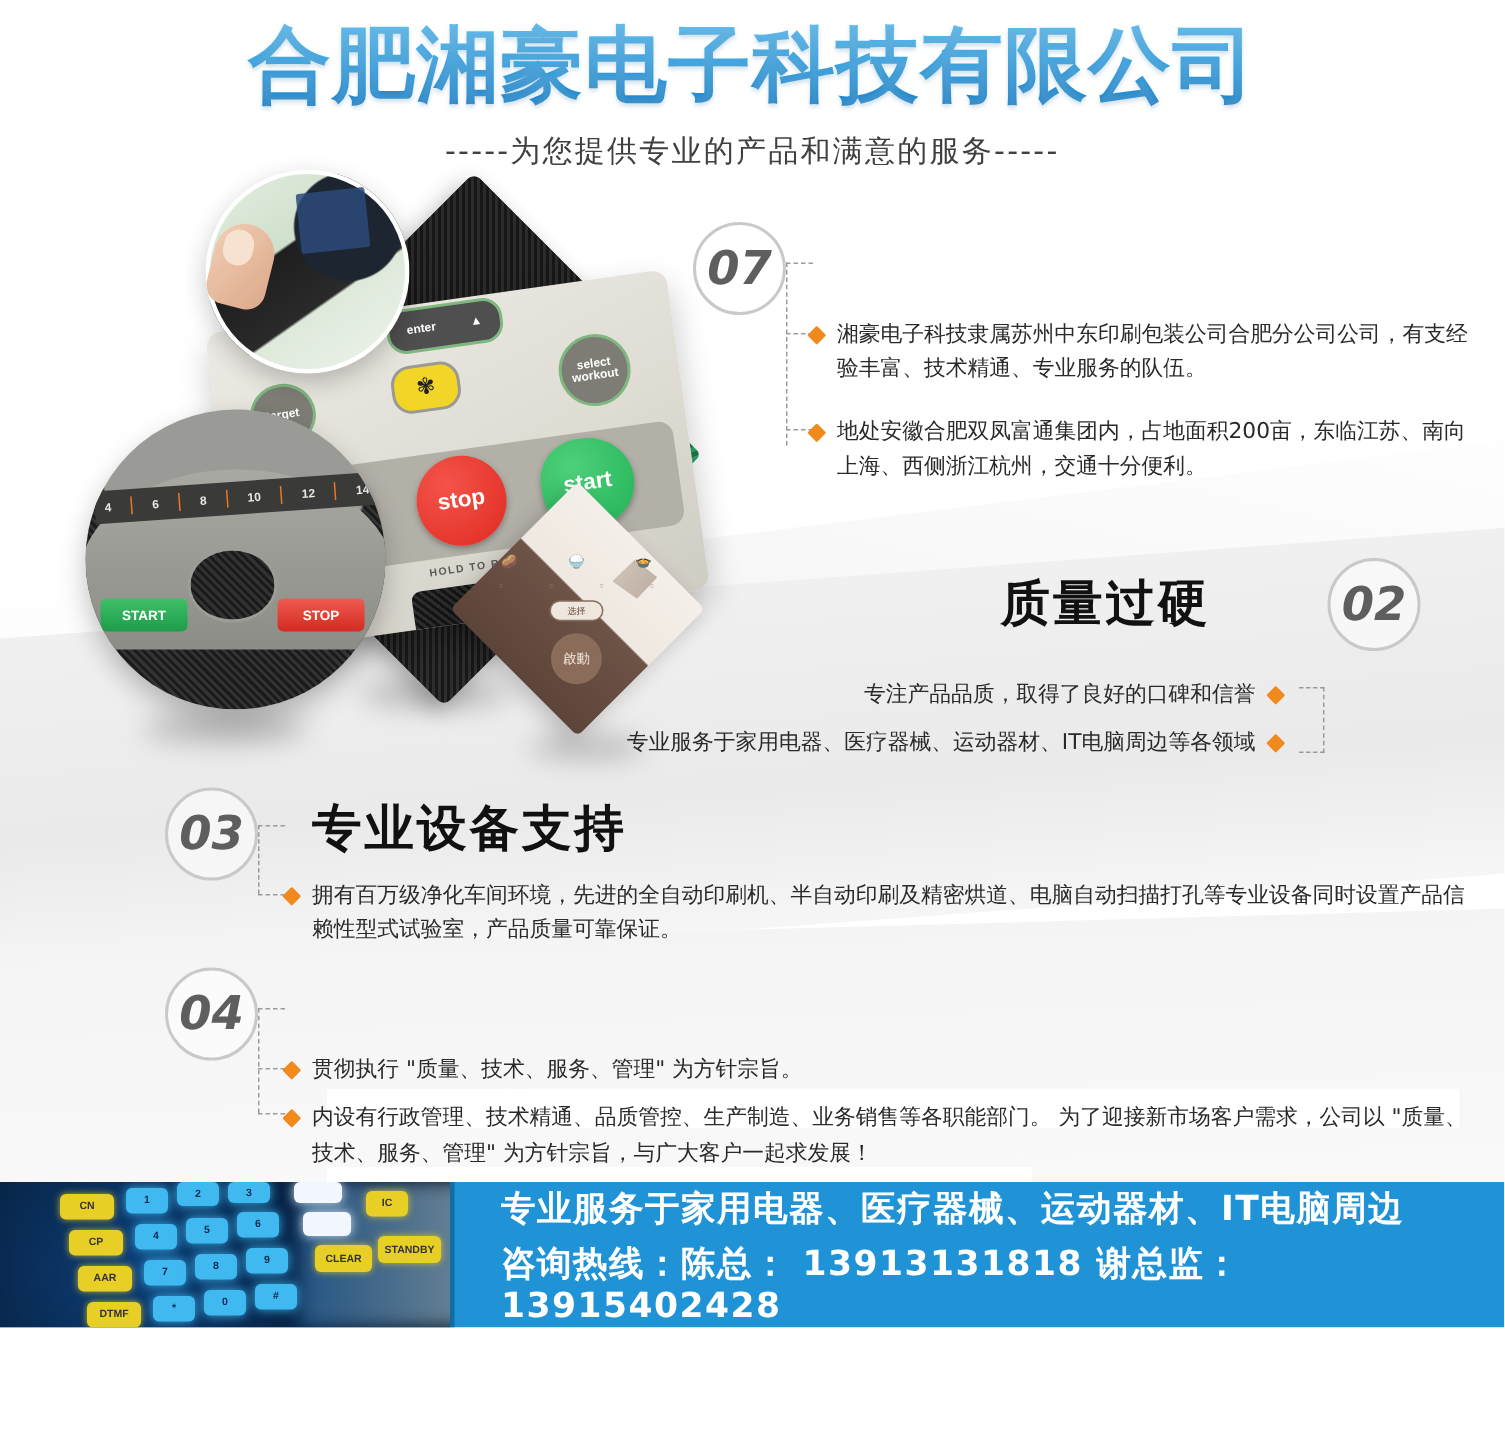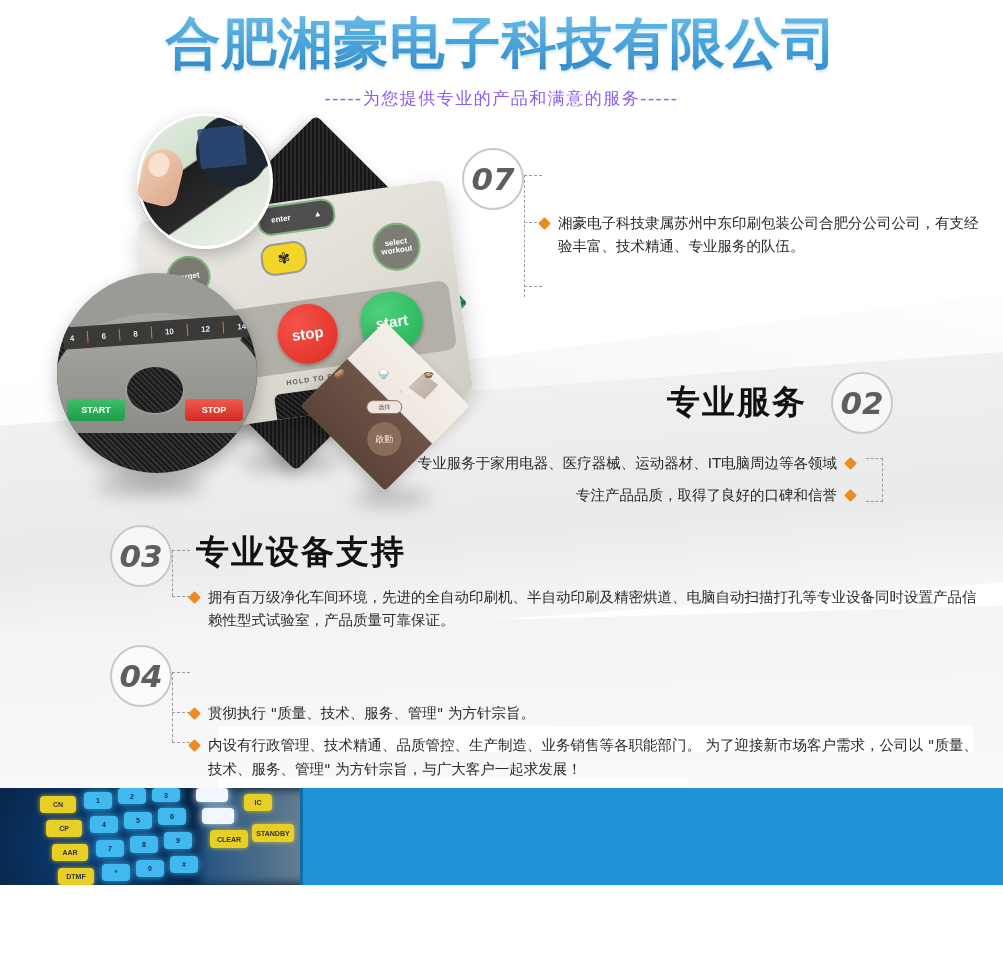--- a/index.html
+++ b/index.html
@@ -42,21 +42,21 @@
   .brand-title{
     margin:0;font-size:55px;font-weight:bold;line-height:1.22;
     letter-spacing:1px;
     background:linear-gradient(180deg,#6cc3f0 0%,#3aa5e4 45%,#1279c4 100%);
     -webkit-background-clip:text;background-clip:text;
     color:#2e9ade;-webkit-text-fill-color:transparent;
     text-shadow:0 2px 3px rgba(120,170,200,.35);
     font-family:"DejaVu Sans","Liberation Sans",sans-serif;
   }
   .brand-sub{
-    margin:10px 0 0 0;font-size:17px;color:#8b5cf6;letter-spacing:1.5px;
+    margin:10px 0 0 0;font-size:20px;color:#404040;letter-spacing:1.5px;
     font-family:"DejaVu Sans","Liberation Sans",sans-serif;
   }
 
   
   .collage{position:absolute;left:45px;top:118px;width:430px;height:400px;z-index:3;}
 
   .shape{position:absolute;}
 
   
   .carbon-diamond{
@@ -401,38 +401,42 @@
   <div class="badge" style="left:462px;top:148px;">07</div>
   <div class="dash-v" style="left:524px;top:175px;height:122px;"></div>
   <div class="dash-h" style="left:524px;top:175px;width:18px;"></div>
   <div class="dash-h" style="left:524px;top:222px;width:18px;"></div>
   <div class="dash-h" style="left:524px;top:286px;width:18px;"></div>
   <div class="bullet-list" style="left:540px;top:212px;width:450px;">
     <div class="bullet">
       <span class="dia"></span>
       <span class="txt">湘豪电子科技隶属苏州中东印刷包装公司合肥分公司公司，有支经验丰富、技术精通、专业服务的队伍。</span>
     </div>
-  </div>
-
-  <div class="badge" style="left:831px;top:372px;">02</div>
-  <div class="sec-title" style="left:667px;top:380px;">专业服务</div>
+    <div class="bullet" style="margin-top:18px;">
+      <span class="dia"></span>
+      <span class="txt">地处安徽合肥双凤富通集团内，占地面积200亩，东临江苏、南向上海、西侧浙江杭州，交通十分便利。</span>
+    </div>
+  </div>
+
+  <div class="badge" style="left:885px;top:372px;">02</div>
+  <div class="sec-title" style="left:667px;top:380px;">质量过硬</div>
   <div class="dash-bracket" style="left:866px;top:458px;width:16px;height:42px;"></div>
   <div class="bullet-list" style="left:360px;top:452px;width:495px;">
     <div class="bullet right">
+      <span class="txt">专注产品品质，取得了良好的口碑和信誉</span>
+      <span class="dia"></span>
+    </div>
+    <div class="bullet right">
       <span class="txt">专业服务于家用电器、医疗器械、运动器材、IT电脑周边等各领域</span>
       <span class="dia"></span>
     </div>
-    <div class="bullet right">
-      <span class="txt">专注产品品质，取得了良好的口碑和信誉</span>
-      <span class="dia"></span>
-    </div>
   </div>
 
   <div class="badge" style="left:110px;top:525px;">03</div>
-  <div class="sec-title" style="left:196px;top:530px;">专业设备支持</div>
+  <div class="sec-title" style="left:208px;top:530px;">专业设备支持</div>
   <div class="dash-v" style="left:172px;top:550px;height:46px;"></div>
   <div class="dash-h" style="left:172px;top:550px;width:18px;"></div>
   <div class="dash-h" style="left:172px;top:596px;width:18px;"></div>
   <div class="bullet-list" style="left:190px;top:586px;width:790px;">
     <div class="bullet">
       <span class="dia"></span>
       <span class="txt">拥有百万级净化车间环境，先进的全自动印刷机、半自动印刷及精密烘道、电脑自动扫描打孔等专业设备同时设置产品信赖性型式试验室，产品质量可靠保证。</span>
     </div>
   </div>
 
@@ -485,15 +489,19 @@
       <div class="kp kp-w" style="left:196px;top:0px;width:32px;height:14px;"></div>
       <div class="kp kp-w" style="left:202px;top:20px;width:32px;height:16px;"></div>
 
       <div class="kp kp-y" style="left:244px;top:6px;width:28px;height:17px;">IC</div>
       <div class="kp kp-y" style="left:210px;top:42px;width:38px;height:18px;">CLEAR</div>
       <div class="kp kp-y" style="left:252px;top:36px;width:42px;height:18px;">STANDBY</div>
     </div>
 
     <div class="footer-divider"></div>
 
+    <div class="footer-text">
+      <div class="footer-line1">专业服务于家用电器、医疗器械、运动器材、IT电脑周边</div>
+      <div class="footer-line2">咨询热线：陈总： 13913131818   谢总监： 13915402428</div>
+    </div>
   </div>
 
 </div>
 
 </body></html>

